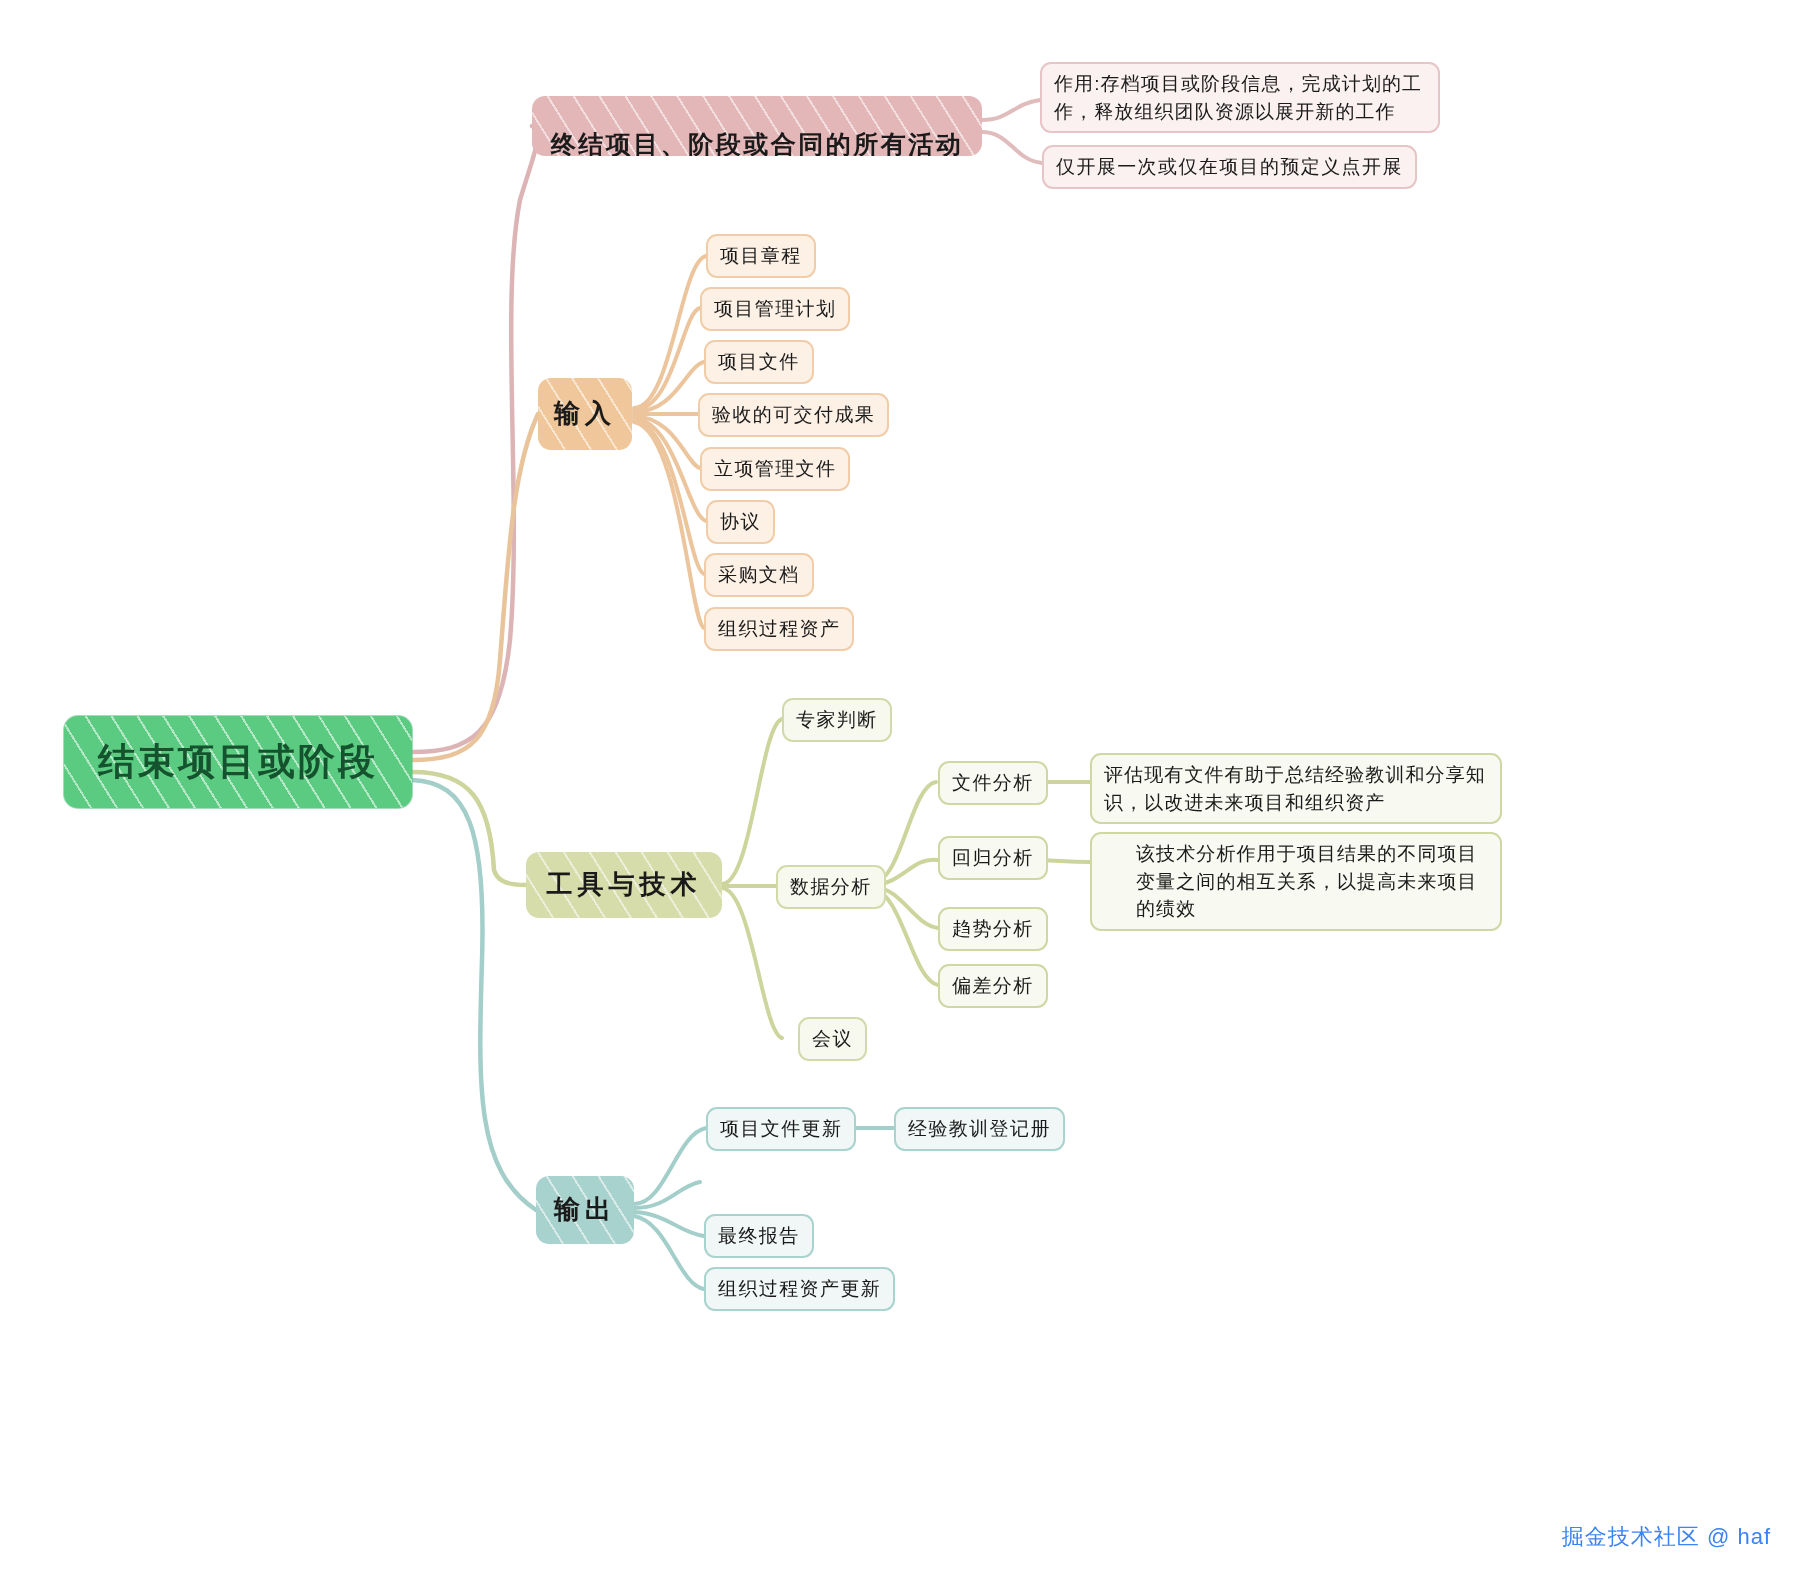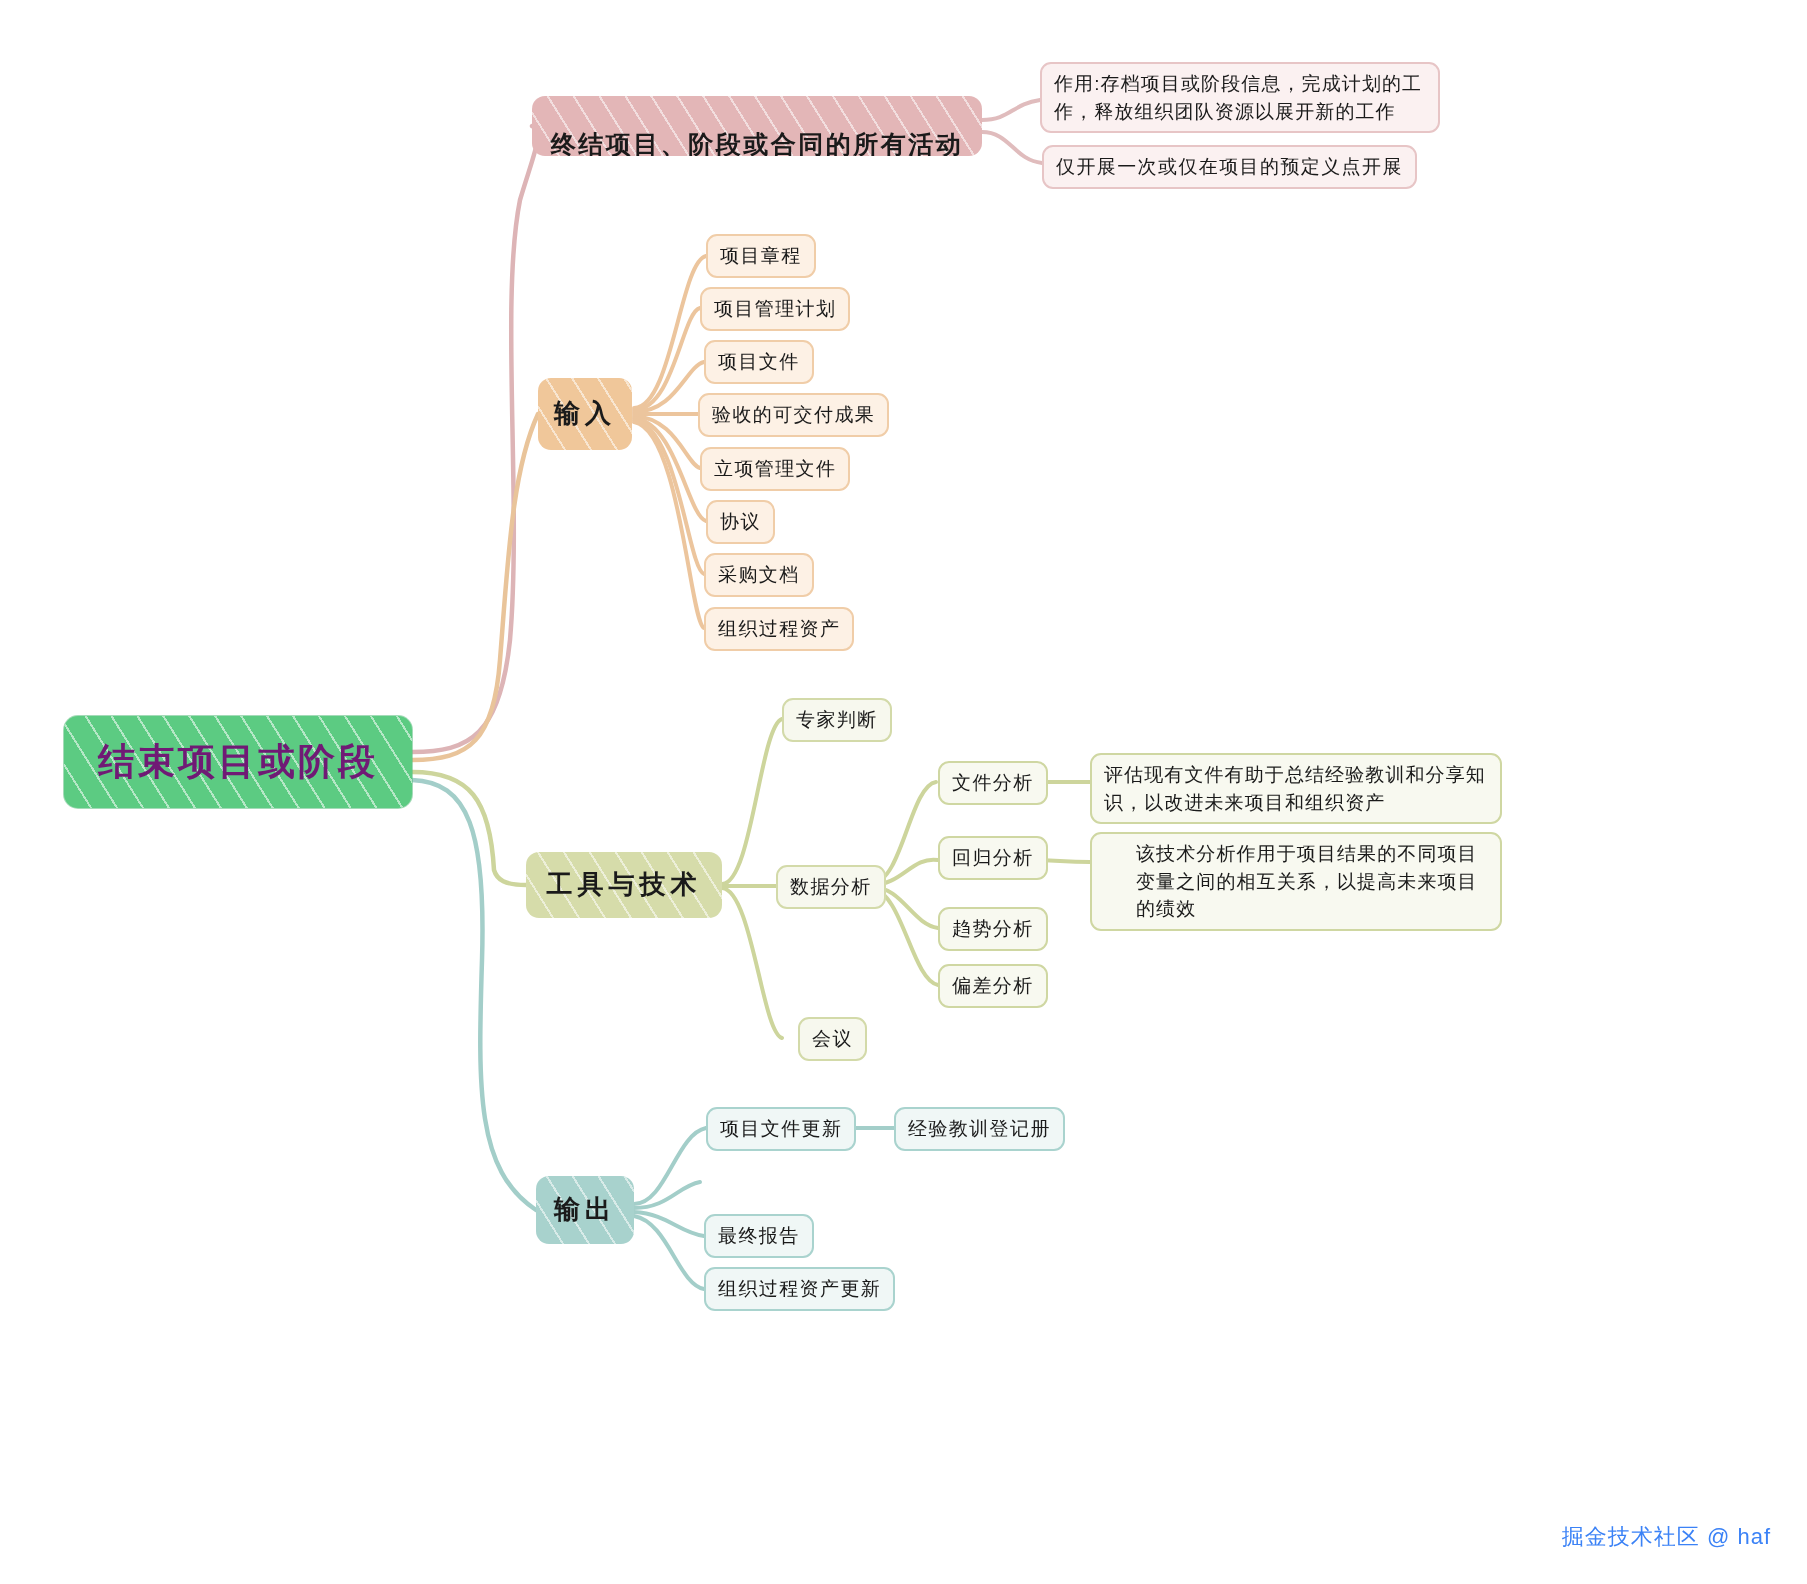--- a/index.html
+++ b/index.html
@@ -16,21 +16,21 @@
 
   
   .root{
     left:64px;top:716px;width:348px;height:92px;
     background:#5ccb82;border-radius:14px;
     justify-content:center;
     box-shadow:0 0 0 1px rgba(90,190,125,.55);
     overflow:hidden;
   }
   .root .txt{
-    font-size:37px;font-weight:700;letter-spacing:3px;text-align:center;color:#701a75;
+    font-size:37px;font-weight:700;letter-spacing:3px;text-align:center;color:#14532d;
     position:relative;z-index:2;
   }
   .hatch{
     position:absolute;inset:0;z-index:1;pointer-events:none;
     background-image:repeating-linear-gradient(58deg,
       rgba(255,255,255,.55) 0px,rgba(255,255,255,.55) 2px,
       rgba(255,255,255,0) 2px,rgba(255,255,255,0) 22px);
   }
 
   

